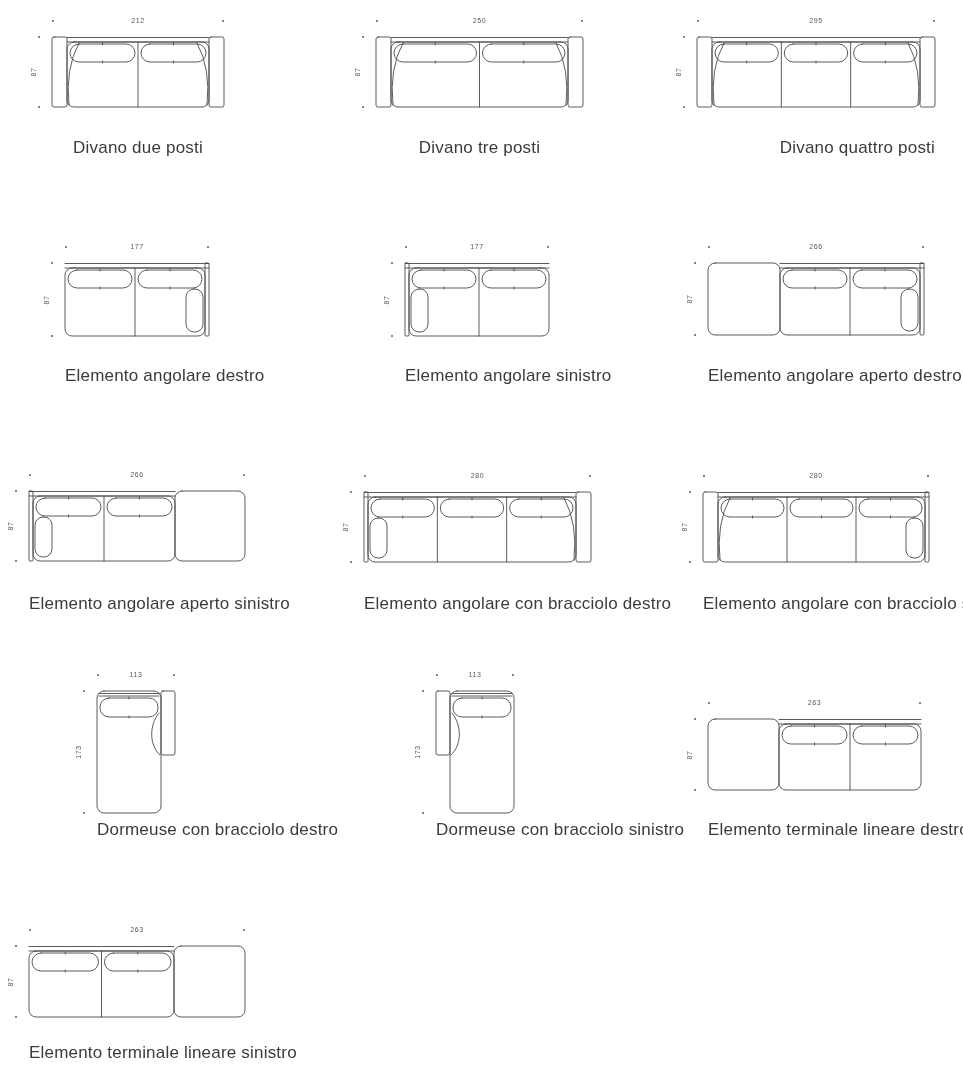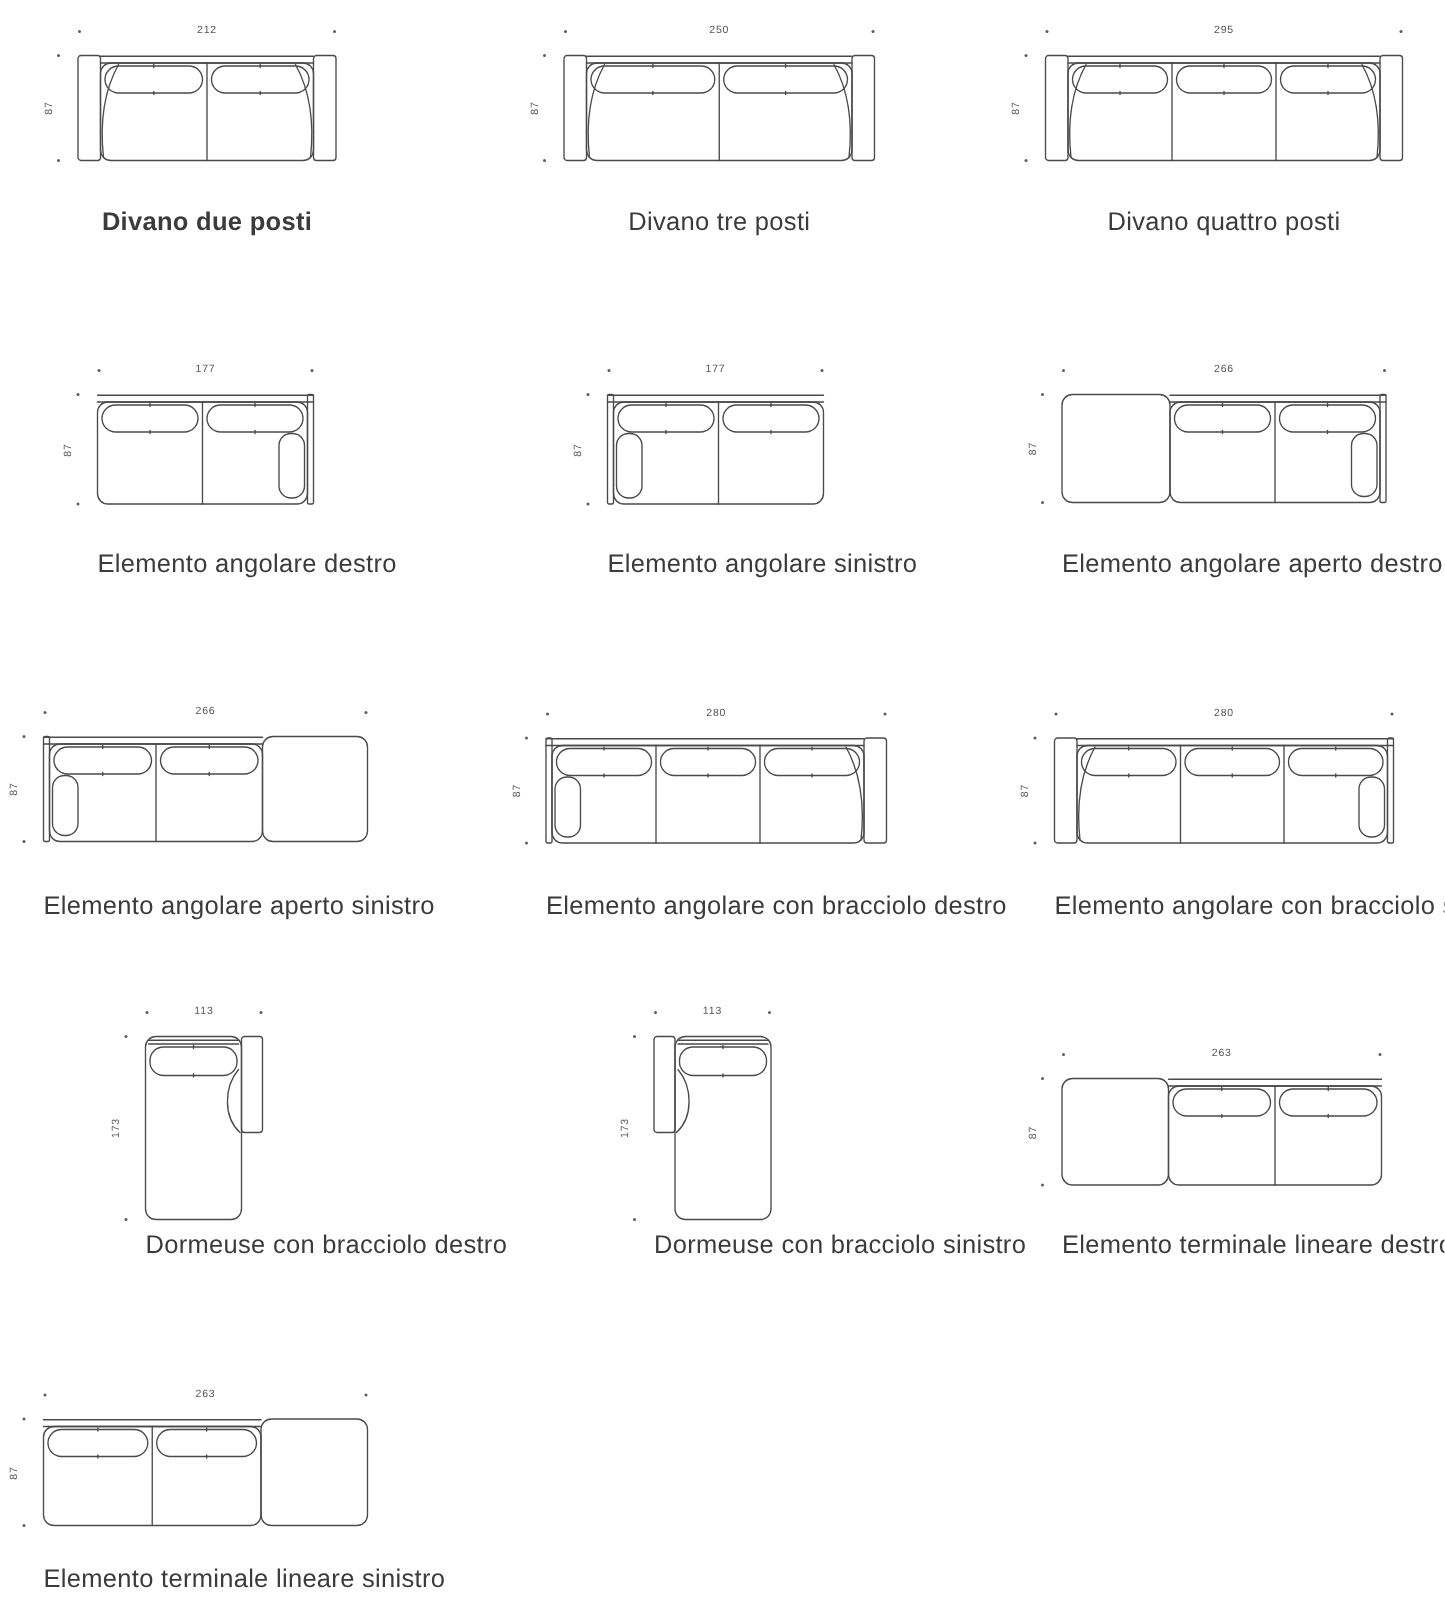--- a/index.html
+++ b/index.html
@@ -59,21 +59,21 @@
     <div class="dim-w" style="width: 172px;">
       <span class="dim-dot"></span>
       <span class="dim-text">212</span>
       <span class="dim-dot"></span>
     </div>
     <div class="dim-h" style="height: 70px;">
       <span class="dim-dot d-top"></span>
       <span class="dim-text">87</span>
       <span class="dim-dot d-bot"></span>
     </div>
-    <figcaption class="module-label" style="top: 101px; font-weight: bold;">Divano due posti</figcaption>
+    <figcaption class="module-label" style="top: 101px;">Divano due posti</figcaption>
   </figure>
     <figure class="module" style="margin: 0px; left: 376px; top: 37px; width: 207px; height: 70px;">
     <svg width="209" height="72" viewBox="-1 -1 209 72">
         <g fill="none" stroke="#4a4a4a" stroke-width="0.9" stroke-linecap="round">
           <rect x="0" y="0" width="15" height="70" rx="2"></rect>
           <path d="M 27 6 Q 13 31.5 17 68"></path>
           <rect x="192" y="0" width="15" height="70" rx="2"></rect>
           <path d="M 180 6 Q 194 31.5 190 68"></path>
           <line x1="15" y1="0.5" x2="192" y2="0.5"></line>
           <line x1="15" y1="5" x2="192" y2="5"></line>
@@ -125,21 +125,21 @@
     <div class="dim-w" style="width: 238px;">
       <span class="dim-dot"></span>
       <span class="dim-text">295</span>
       <span class="dim-dot"></span>
     </div>
     <div class="dim-h" style="height: 70px;">
       <span class="dim-dot d-top"></span>
       <span class="dim-text">87</span>
       <span class="dim-dot d-bot"></span>
     </div>
-    <figcaption class="module-label" style="top: 101px;">Divano quattro posti</figcaption>
+    <figcaption class="module-label" style="top: 101px; text-align: right;">Divano quattro posti</figcaption>
   </figure>
     <figure class="module" style="margin: 0px; left: 65px; top: 263px; width: 169px; height: 73px;">
     <svg width="146" height="75" viewBox="-1 -1 146 75">
         <g fill="none" stroke="#4a4a4a" stroke-width="0.9" stroke-linecap="round">
           <rect x="140" y="0" width="4" height="73" rx="1"></rect>
           <line x1="0" y1="0.5" x2="144" y2="0.5"></line>
           <line x1="0" y1="5" x2="144" y2="5"></line>
           <rect x="0" y="5" width="140" height="68" rx="7"></rect>
           <line x1="70" y1="5" x2="70" y2="73"></line>
           <rect x="3" y="7" width="64" height="18" rx="9"></rect>

